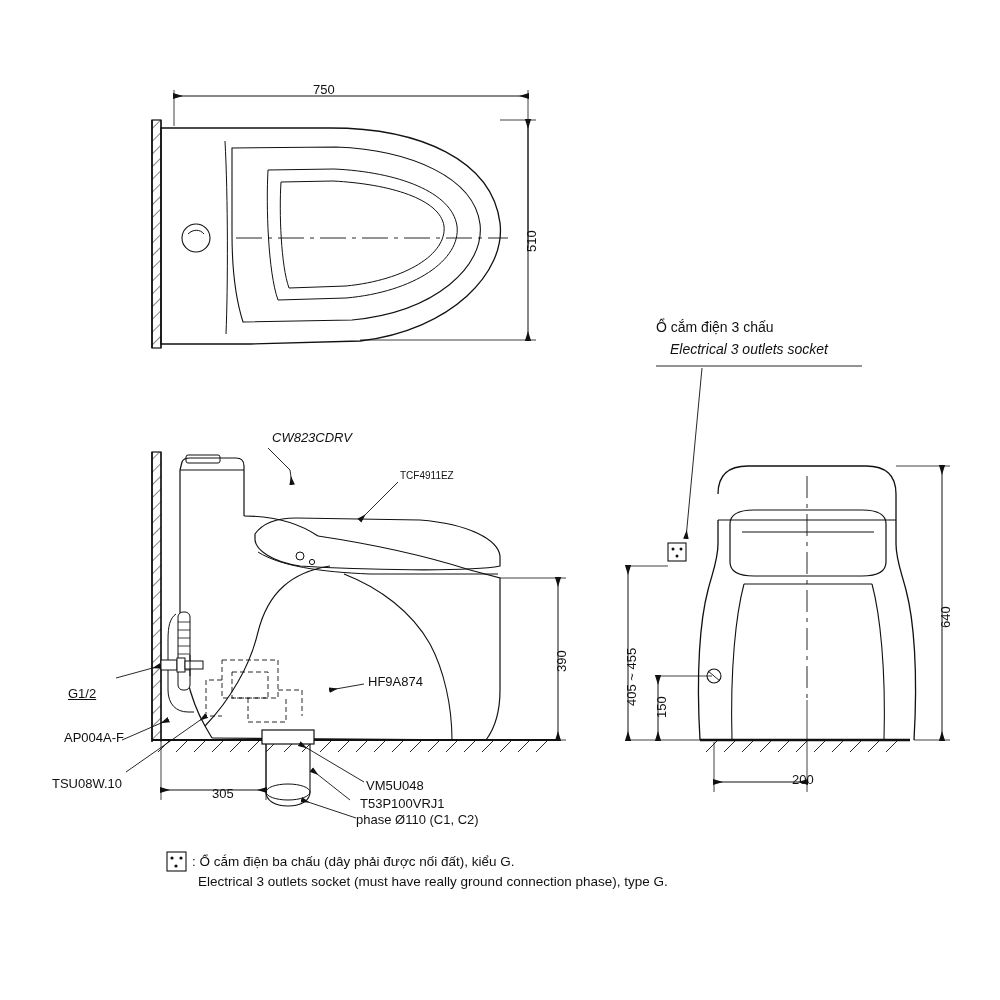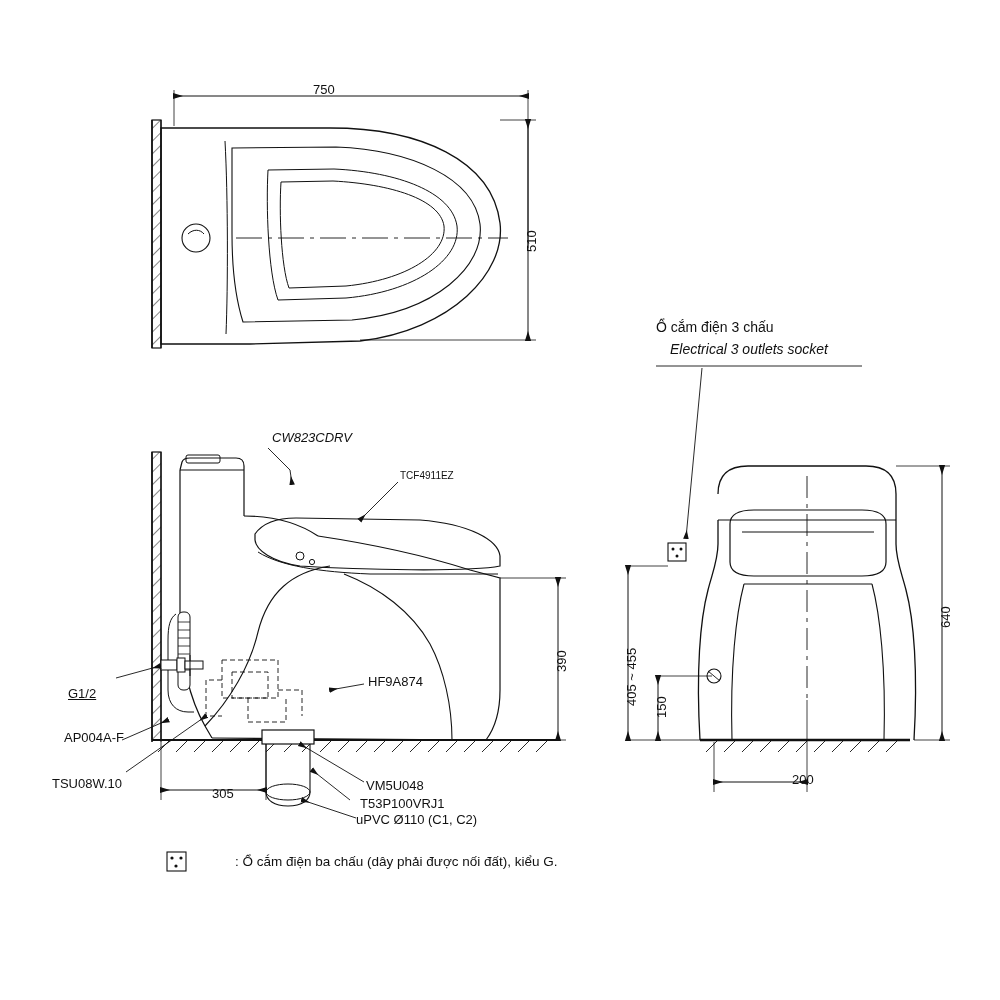--- a/index.html
+++ b/index.html
@@ -31,21 +31,20 @@
   .lbl.ital { font-style: italic; }
   .lbl.rot {
     transform: rotate(-90deg);
     transform-origin: left top;
   }
   .note {
     position: absolute;
     font-size: 13.5px;
     line-height: 19px;
     white-space: nowrap;
-    margin-left: 43px;
   }
   svg { display: block; }
 </style>
 </head>
 <body>
 
 <div id="sheet">
 
   <svg width="1000" height="1000" viewBox="0 0 1000 1000">
     <defs>
@@ -289,28 +288,29 @@
 
   <div class="lbl" style="left:272px; top:430px;font-style:italic;">CW823CDRV</div>
   <div class="lbl" style="left:400px; top:468px; font-size:10px;">TCF4911EZ</div>
   <div class="lbl" style="left:368px; top:674px;">HF9A874</div>
   <div class="lbl" style="left:68px; top:686px;text-decoration:underline;">G1/2</div>
   <div class="lbl" style="left:64px; top:730px;">AP004A-F</div>
   <div class="lbl" style="left:52px; top:776px;">TSU08W.10</div>
   <div class="lbl" style="left:366px; top:778px;">VM5U048</div>
 
   <div class="lbl" style="left:348px; top:796px;margin-left:12px;">T53P100VRJ1</div>
-  <div class="lbl" style="left:356px; top:812px;">uPVC Ø110 (C1, C2)</div>
+  <div class="lbl" style="left:356px; top:812px;">phase Ø110 (C1, C2)</div>
 
   <div class="lbl rot" style="left:554px; top:672px;">390</div>
   <div class="lbl" style="left:212px; top:786px;">305</div>
 
   <div class="lbl" style="left:656px; top:320px; font-size:14px;">Ổ cắm điện 3 chấu</div>
   <div class="lbl ital" style="left:656px; top:342px; font-size:14px;margin-left:14px;">Electrical 3 outlets socket</div>
 
   <div class="lbl rot" style="left:938px; top:628px;">640</div>
   <div class="lbl rot" style="left:624px; top:706px;">405 ~ 455</div>
   <div class="lbl rot" style="left:654px; top:718px;">150</div>
   <div class="lbl" style="left:748px; top:772px;margin-left:44px;">200</div>
 
   <div class="note" style="left:192px; top:852px;">: Ổ cắm điện ba chấu (dây phải được nối đất), kiểu G.</div>
+  <div class="note it" style="left:198px; top:872px;">Electrical 3 outlets socket (must have really ground connection phase), type G.</div>
 
 </div>
 
 </body></html>

